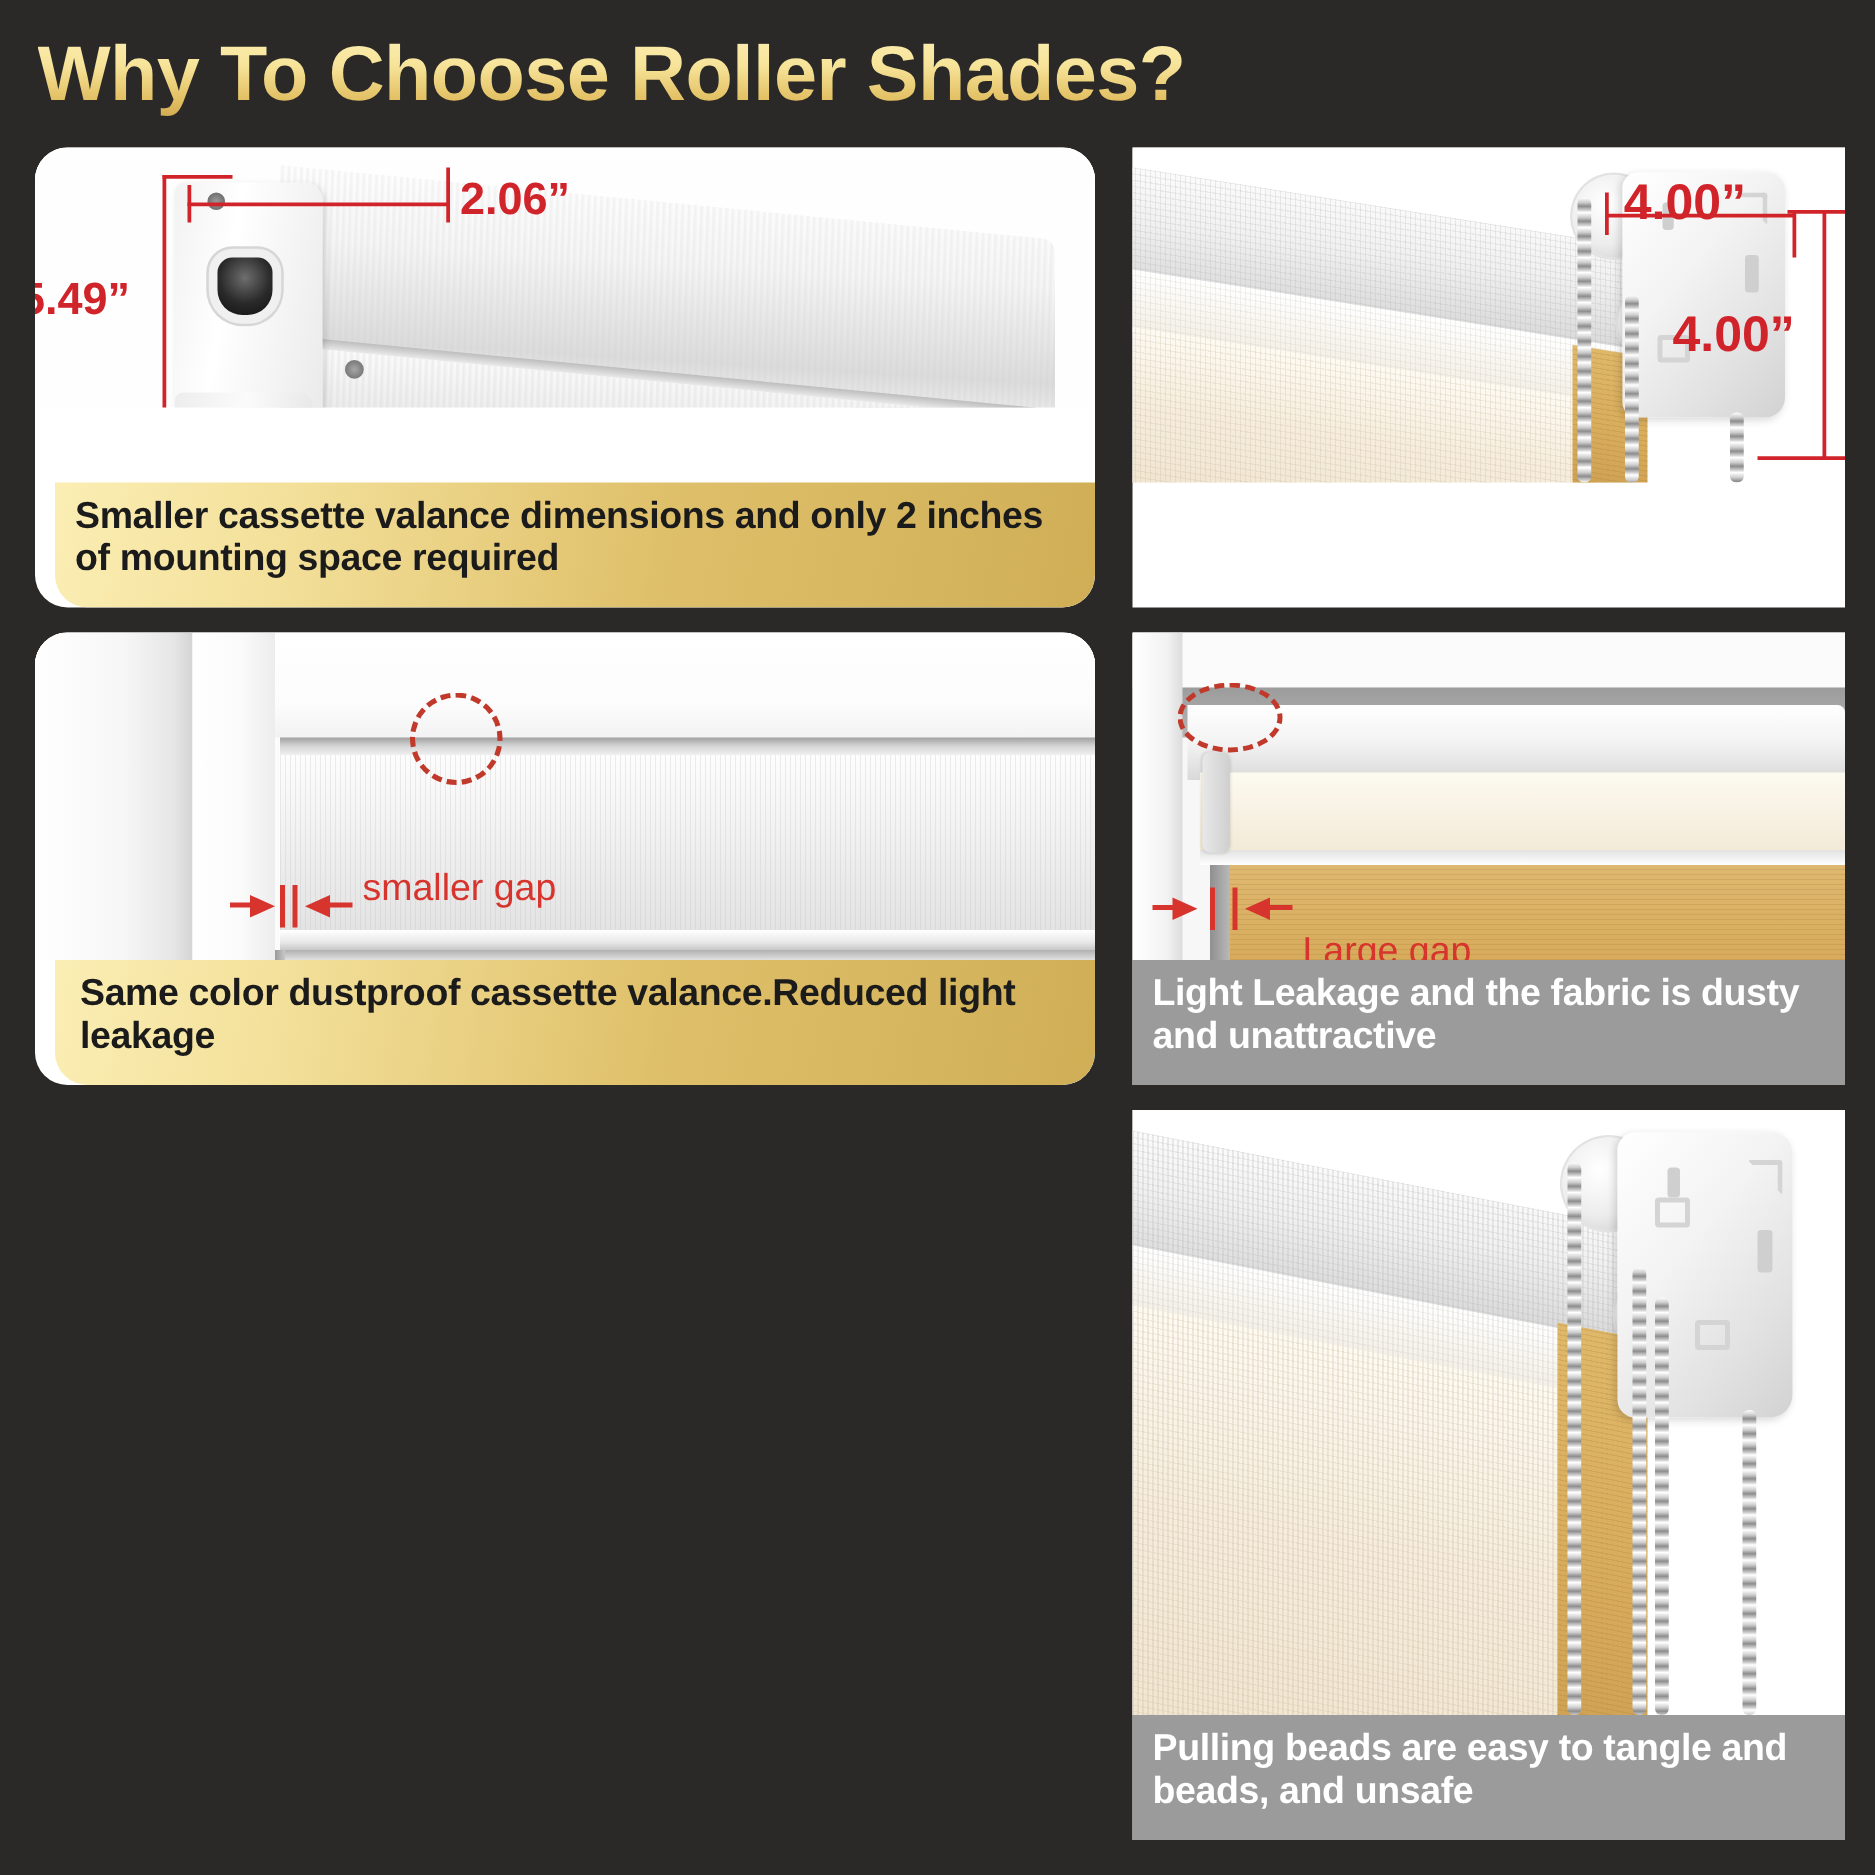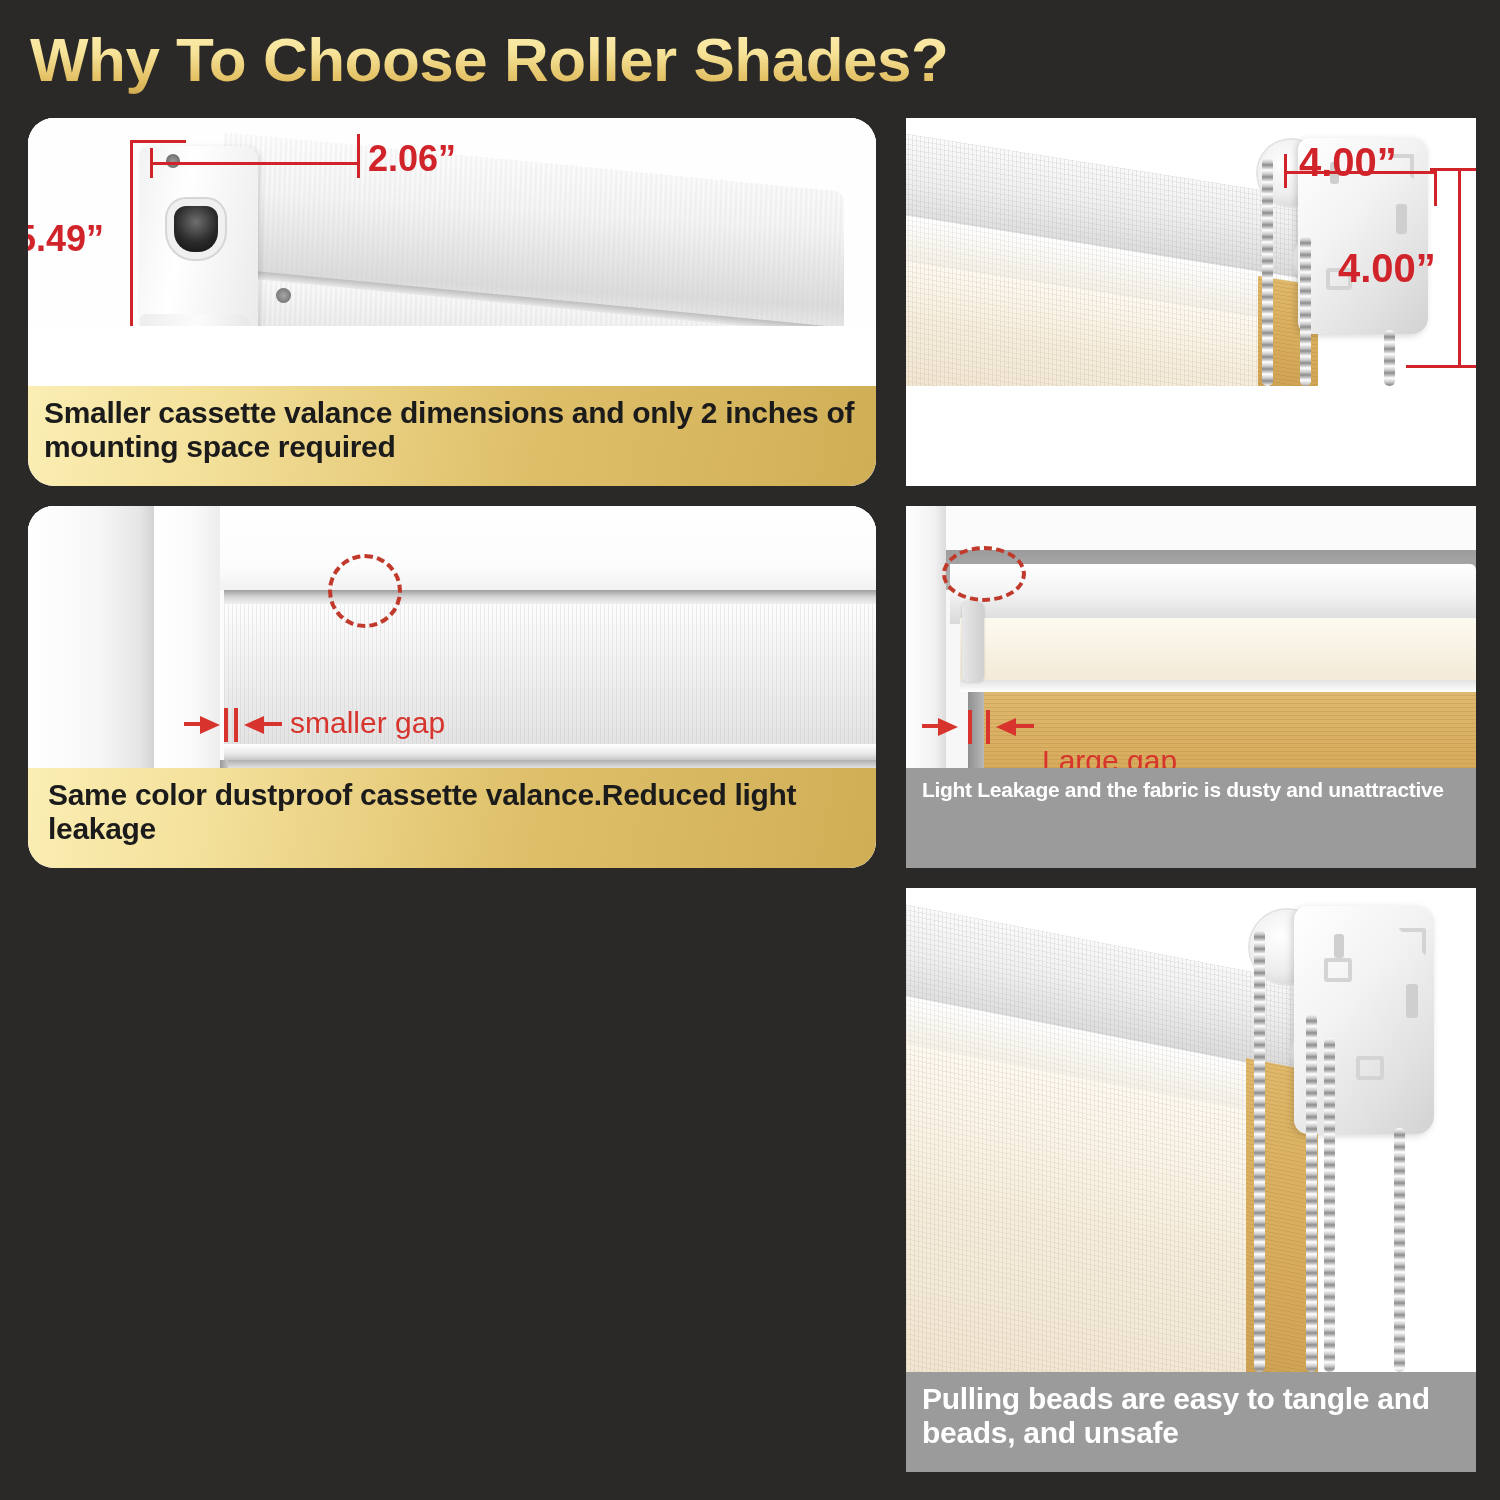--- a/index.html
+++ b/index.html
@@ -64,20 +64,21 @@
     font-size: 30px;
     font-weight: bold;
     line-height: 1.12;
     letter-spacing: -0.3px;
   }
   .caption.gold {
     color: #1b1b1b;
     background: linear-gradient(100deg, #fbeeb4 0%, #f3e09a 22%, #dfc06a 58%, #cfae56 100%);
     border-bottom-left-radius: 26px;
     border-bottom-right-radius: 26px;
+    margin-left: 16px;
   }
   .caption.gray {
     color: #ffffff;
     background: #9b9b9b;
   }
 
   
   .dim-label {
     position: absolute;
     color: #d1232a;
@@ -427,21 +428,21 @@
       <div class="p3-sidegap"></div>
 
       <div class="dash-circle" style="left:300px; top:48px; width:74px; height:74px;"></div>
 
       <div class="arrow-r" style="left:172px; top:210px;"></div>
       <div class="arrow-tail" style="left:156px; top:216px; width:18px;"></div>
       <div class="gap-bar" style="left:196px; top:202px; height:34px;"></div>
       <div class="gap-bar" style="left:206px; top:202px; height:34px;"></div>
       <div class="arrow-l" style="left:216px; top:210px;"></div>
       <div class="arrow-tail" style="left:236px; top:216px; width:18px;"></div>
-      <div class="gap-label" style="left:262px; top:200px;">smaller gap</div>
+      <div class="gap-label" style="left:262px; top:188px;">smaller gap</div>
     </div>
     <div class="caption gold" style="height:100px;padding-left:20px;">Same color dustproof cassette valance.Reduced light leakage</div>
   </div>
 
   <div class="panel right" style="left:906px; top:506px; width:570px; height:362px;">
     <div class="photo" style="height:262px;">
       <div class="p4-wall"></div>
       <div class="p4-white-top"></div>
       <div class="p4-grayband"></div>
       <div class="p4-tube"></div>
@@ -455,21 +456,21 @@
       <div class="dash-circle" style="left:36px; top:40px; width:84px; height:56px;"></div>
 
       <div class="arrow-r" style="left:32px; top:212px;"></div>
       <div class="arrow-tail" style="left:16px; top:218px; width:18px;"></div>
       <div class="gap-bar" style="left:62px; top:204px; height:34px;"></div>
       <div class="gap-bar" style="left:80px; top:204px; height:34px;"></div>
       <div class="arrow-l" style="left:90px; top:212px;"></div>
       <div class="arrow-tail" style="left:110px; top:218px; width:18px;"></div>
       <div class="gap-label" style="left:136px; top:198px;margin-top:40px;">Large gap</div>
     </div>
-    <div class="caption gray" style="height:100px; font-size:21px;">Light Leakage and the fabric is dusty and unattractive</div>
+    <div class="caption gray" style="height:100px; font-size:30px;">Light Leakage and the fabric is dusty and unattractive</div>
   </div>
 
 
   <div class="panel right" style="left:906px; top:888px; width:570px; height:584px;">
     <div class="photo" style="height:484px;">
       <div class="rs-bg"></div>
       <div class="rs-tube" style="left:-12px; top:14px; width:400px; height:96px; transform:skewY(11deg); transform-origin:left top; border-radius:0 10px 10px 0;"></div>
       <div class="rs-fabric-white" style="left:-12px; top:106px; width:392px; height:54px; transform:skewY(11deg); transform-origin:left top;"></div>
       <div class="rs-fabric-cream" style="left:-12px; top:154px; width:386px; height:340px; transform:skewY(11deg); transform-origin:left top;"></div>
       <div class="rs-fabric-tan" style="left:340px; top:170px; width:72px; height:330px; transform:skewY(11deg); transform-origin:left top;"></div>

